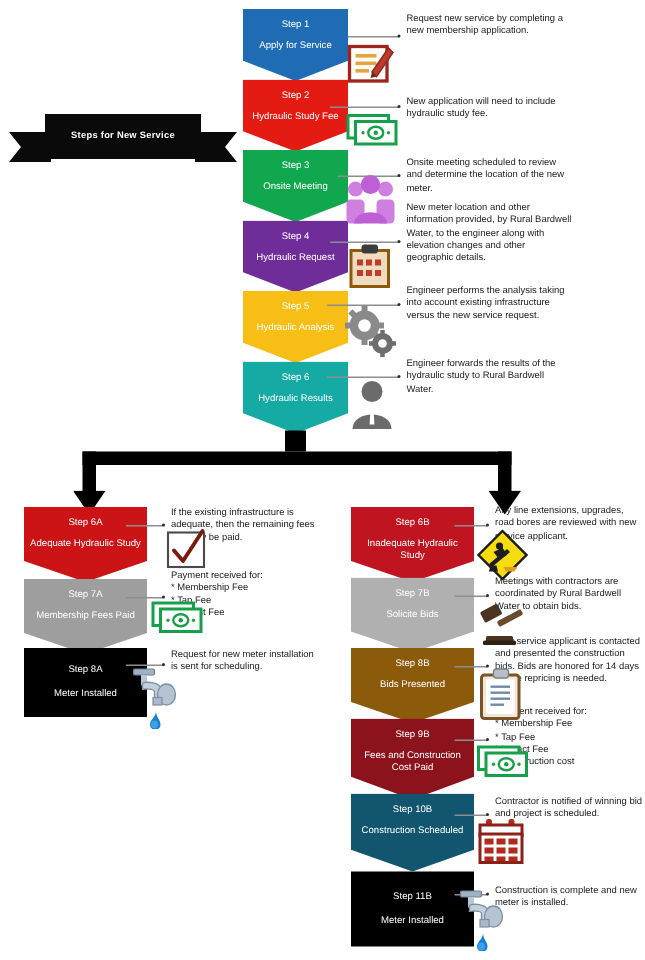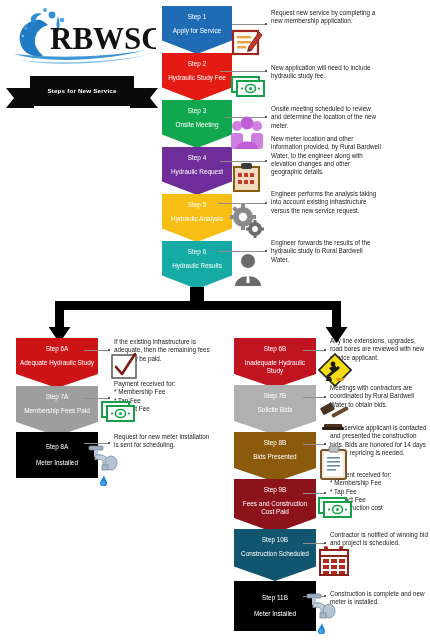--- a/index.html
+++ b/index.html
@@ -69,35 +69,20 @@
 
   
   .icon{position:absolute;}
   .icon svg{display:block;}
 </style>
 </head>
 <body>
 
 <div class="canvas">
 
-  <div class="logo">
-    <svg width="150" height="62" viewBox="0 0 150 62">
-      <path d="M30 14 C18 16, 12 26, 14 36 C16 47, 27 52, 37 50 C32 45, 28 40, 29 33 C30 26, 35 21, 42 19 C38 15, 34 13, 30 14 Z" fill="#1f7cc4"></path>
-      <path d="M36 8 C32 6, 26 8, 25 12 C24 16, 28 18, 31 16 C28 13, 31 10, 36 8 Z" fill="#2f8fd6"></path>
-      <circle cx="46" cy="9" r="3.4" fill="#2f8fd6"></circle>
-      <circle cx="56" cy="14" r="2.3" fill="#4fa5e0"></circle>
-      <circle cx="39" cy="4" r="1.9" fill="#4fa5e0"></circle>
-      <circle cx="20" cy="22" r="1.6" fill="#4fa5e0"></circle>
-      <circle cx="17" cy="30" r="1.2" fill="#7fc0ea"></circle>
-      <path d="M52 10 C50 16, 50 22, 52 27 C54 22, 54 15, 52 10 Z" fill="#2f8fd6"></path>
-      <path d="M8 48 C35 56, 90 57, 140 44 C95 52, 45 52, 8 48 Z" fill="#3f95d2"></path>
-      <path d="M12 54 C45 60, 100 59, 142 49 C100 57, 48 58, 12 54 Z" fill="#7fc0ea"></path>
-      <text x="44" y="43" font-family="Liberation Serif, serif" font-size="31" font-weight="bold" fill="#111111">RBWSC</text>
-    </svg>
-  </div>
 
   <div class="ribbon">
     <div class="ribbon-tail l"></div>
     <div class="ribbon-tail r"></div>
     <div class="ribbon-body">
       <span>Steps for New Service</span>
     </div>
   </div>
 
   <div class="chev" style="left:162px;top:6px;width:70px;height:48px;background:#1f6cb4;">

